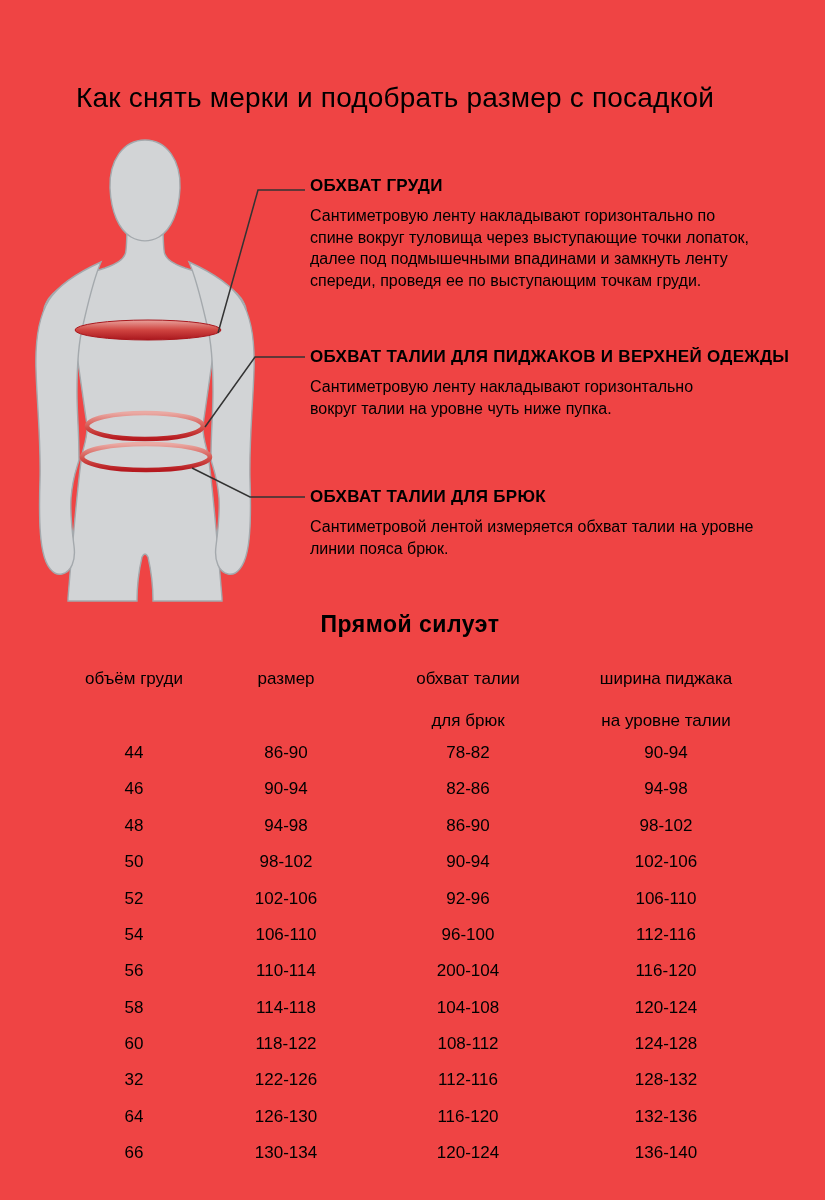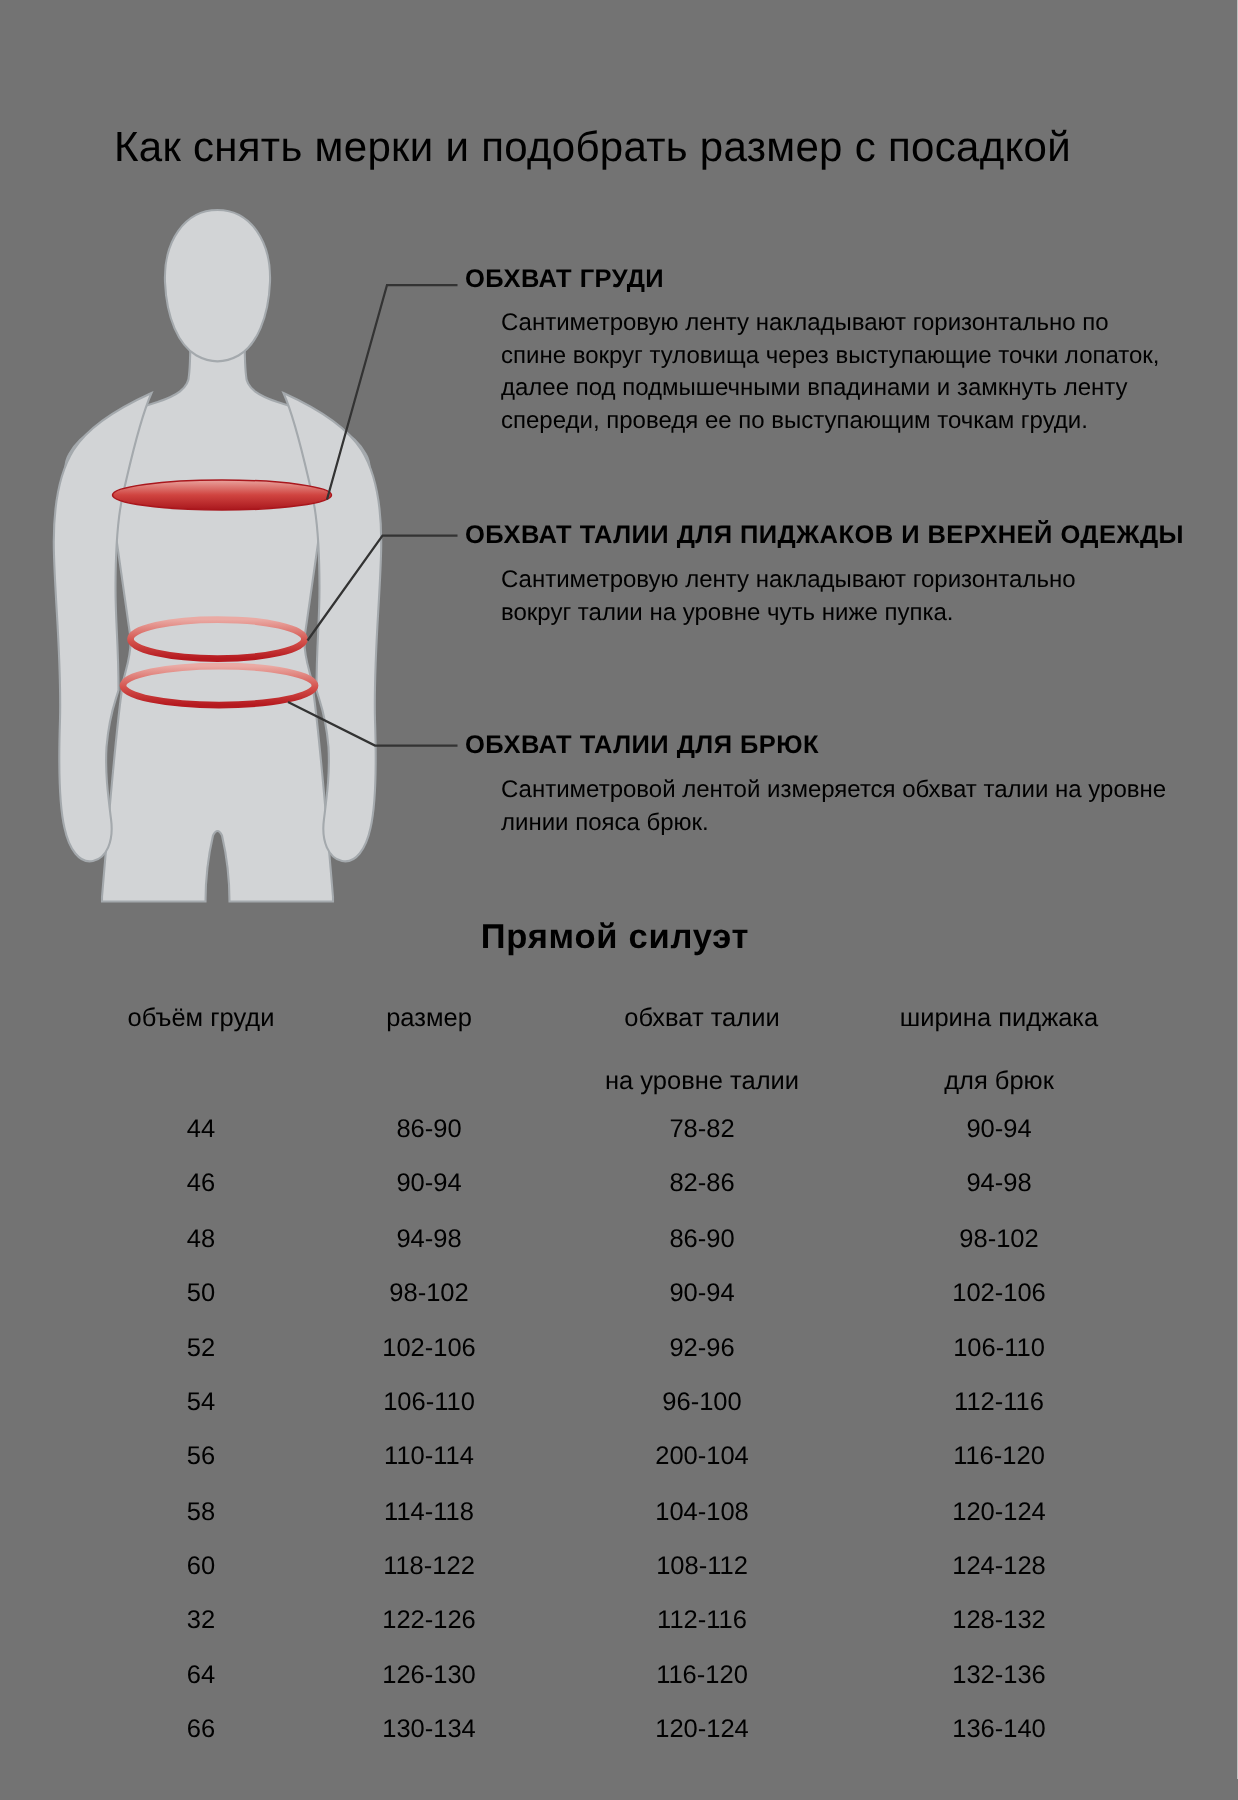--- a/index.html
+++ b/index.html
@@ -1,27 +1,27 @@
 <!DOCTYPE html>
 <html><head>
 <meta charset="utf-8">
 <style>
   html,body{margin:0;padding:0;background:#fff;}
   .page{
-    position:relative;width:825px;height:1200px;background:#737373;overflow:hidden;
+    position:relative;width:825px;height:1200px;background:#ef4444;overflow:hidden;
     font-family:"Liberation Sans","DejaVu Sans",sans-serif;color:#000;
   }
   .page-title{
     position:absolute;top:82px;left:0;width:790px;text-align:center;
     font-size:28px;font-weight:400;letter-spacing:0.2px;
   }
   .figure-svg{position:absolute;left:15px;top:130px;width:300px;height:485px;}
   .anno{position:absolute;left:310px;width:505px;}
   .anno-heading{font-size:17px;font-weight:700;white-space:nowrap;letter-spacing:0.3px;}
-  .anno-body{font-size:16px;line-height:21.5px;white-space:pre-line;margin-top:9px;margin-left:24px;}
+  .anno-body{font-size:16px;line-height:21.5px;white-space:pre-line;margin-top:9px;}
   .anno1{top:176px;}
   .anno2{top:347px;}
   .anno3{top:487px;}
   .table-title{
     position:absolute;top:611px;left:0;width:820px;text-align:center;
     font-size:23px;font-weight:700;letter-spacing:0.5px;
   }
   .size-table{
     position:absolute;left:65px;top:662px;width:700px;
     display:grid;grid-template-columns:138px 166px 198px 198px;
@@ -110,22 +110,22 @@
 
   <div class="size-table">
 
     <div class="hcell hrow1">объём груди</div>
     <div class="hcell hrow1">размер</div>
     <div class="hcell hrow1">обхват талии</div>
     <div class="hcell hrow1">ширина пиджака</div>
 
     <div class="hcell hrow2"></div>
     <div class="hcell hrow2"></div>
+    <div class="hcell hrow2">для брюк</div>
     <div class="hcell hrow2">на уровне талии</div>
-    <div class="hcell hrow2">для брюк</div>
 
       <div class="cell">44</div>
       <div class="cell">86-90</div>
       <div class="cell">78-82</div>
       <div class="cell">90-94</div>
 
       <div class="cell">46</div>
       <div class="cell">90-94</div>
       <div class="cell">82-86</div>
       <div class="cell">94-98</div>

